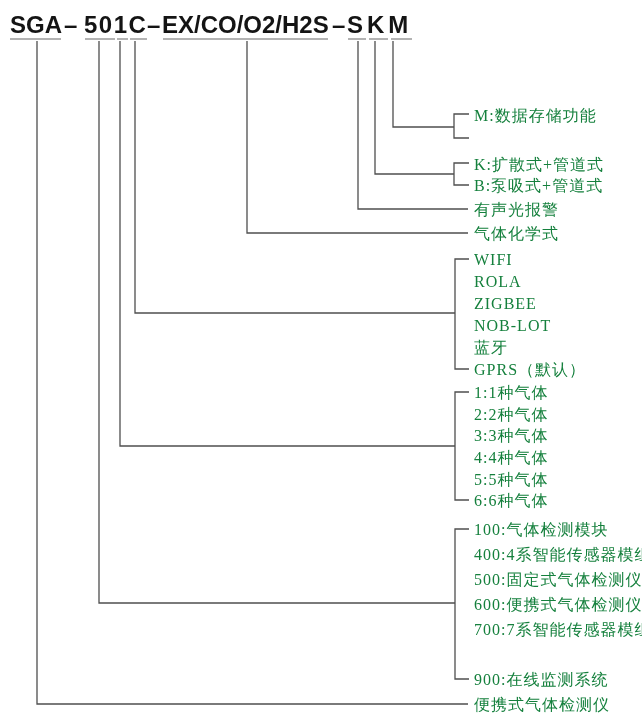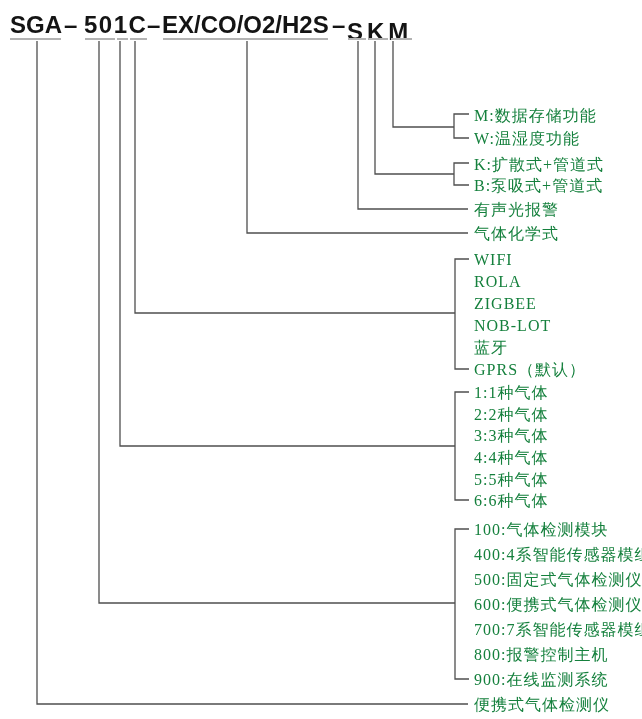--- a/index.html
+++ b/index.html
@@ -10,21 +10,21 @@
     font-family:"Liberation Sans","DejaVu Sans",sans-serif;
     overflow:hidden;
   }
   
   .tseg{
     position:absolute;top:11px;
     font-weight:bold;font-size:24px;line-height:28px;
     color:#141414;white-space:nowrap;
   }
   .tseg.s501c{letter-spacing:1.5px;}
-  .tseg.sskm{letter-spacing:4px;margin-top:7px;}
+  .tseg.sskm{letter-spacing:4px;}
   
   .ul{
     position:absolute;top:38px;height:2px;
     background:#b3b3b3;
   }
   
   #wires{position:absolute;left:0;top:0;}
   #wires polyline{fill:none;stroke:#4f4f4f;stroke-width:1.3;}
   
   .lbl{
@@ -70,21 +70,20 @@
     <polyline points="393,41 393,127 454,127"></polyline>
 
     <polyline points="469,114 454,114 454,138 469,138"></polyline>
     <polyline points="469,163 454,163 454,185 469,185"></polyline>
     <polyline points="469,259 455,259 455,369 469,369"></polyline>
     <polyline points="469,392 455,392 455,500 469,500"></polyline>
     <polyline points="469,529 455,529 455,679 469,679"></polyline>
   </svg>
 
   <span class="lbl" style="top:106px">M:数据存储功能</span>
-  <span class="lbl" style="top:129px">W:温湿度功能</span>
   <span class="lbl" style="top:155px">K:扩散式+管道式</span>
   <span class="lbl" style="top:176px">B:泵吸式+管道式</span>
   <span class="lbl" style="top:200px">有声光报警</span>
   <span class="lbl" style="top:224px">气体化学式</span>
 
   <span class="lbl" style="top:250px">WIFI</span>
   <span class="lbl" style="top:272px">ROLA</span>
   <span class="lbl" style="top:294px">ZIGBEE</span>
   <span class="lbl" style="top:316px">NOB-LOT</span>
   <span class="lbl" style="top:338px">蓝牙</span>
@@ -95,18 +94,17 @@
   <span class="lbl" style="top:426px">3:3种气体</span>
   <span class="lbl" style="top:448px">4:4种气体</span>
   <span class="lbl" style="top:470px">5:5种气体</span>
   <span class="lbl" style="top:491px">6:6种气体</span>
 
   <span class="lbl" style="top:520px">100:气体检测模块</span>
   <span class="lbl" style="top:545px">400:4系智能传感器模组</span>
   <span class="lbl" style="top:570px">500:固定式气体检测仪</span>
   <span class="lbl" style="top:595px">600:便携式气体检测仪</span>
   <span class="lbl" style="top:620px">700:7系智能传感器模组</span>
-  <span class="lbl" style="top:645px">800:报警控制主机</span>
   <span class="lbl" style="top:670px">900:在线监测系统</span>
 
   <span class="lbl" style="top:695px">便携式气体检测仪</span>
 
 </div>
 
 </body></html>

